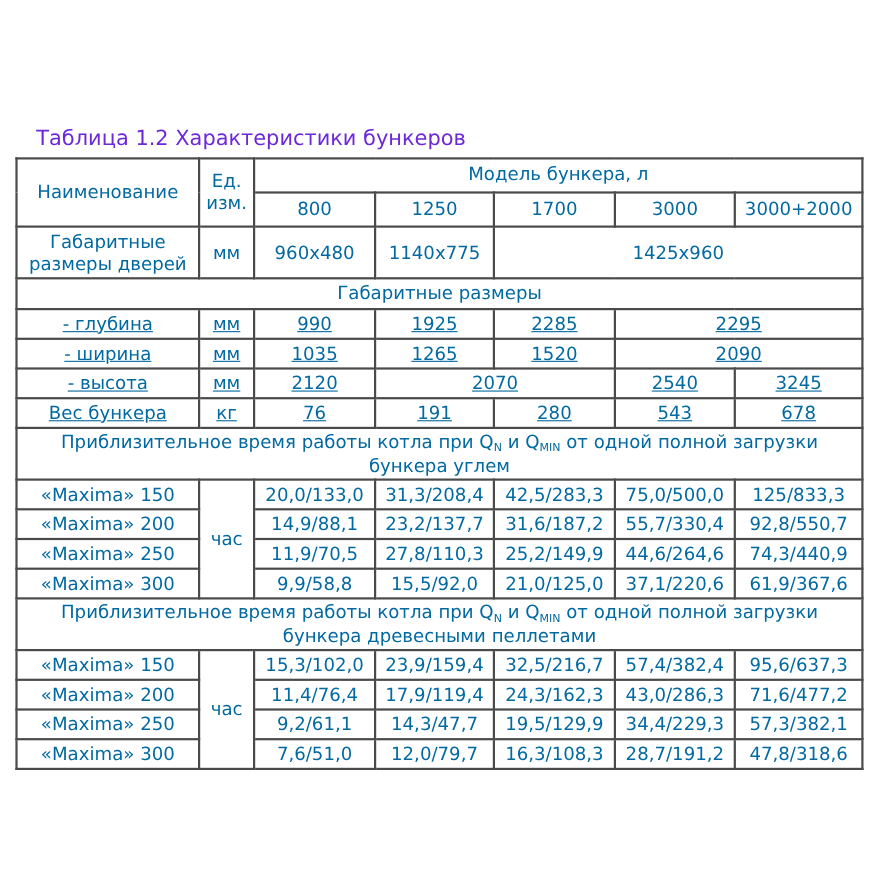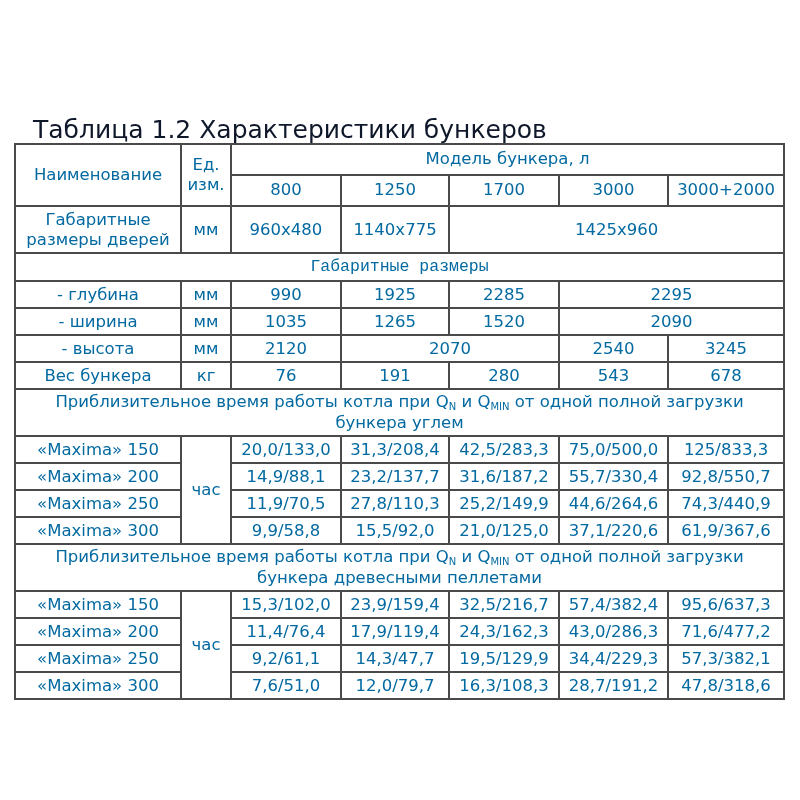--- a/index.html
+++ b/index.html
@@ -8,22 +8,22 @@
     background: #ffffff;
     font-family: "DejaVu Sans", "Liberation Sans", sans-serif;
     color: #353535;
     overflow: hidden;
   }
   .page { position: relative; width: 800px; height: 800px; background: #ffffff; }
 
   .caption {
     position: absolute;
     left: 33px; top: 115px;
-    font-size: 25px;
-    color: #0f172a;
+    font-size: 19px;
+    color: #6d28d9;
     white-space: nowrap;
   }
 
   table.char-table {
     position: absolute;
     left: 14px; top: 143px;
     width: 769px;
     border-collapse: collapse;
     table-layout: fixed;
     font-size: 16.5px;
@@ -35,22 +35,22 @@
     text-align: center;
     vertical-align: middle;
     overflow: hidden;
     line-height: 1.22;
   }
 
   
   tr.r-hdr1 > td { height: 23px; }
   tr.r-hdr2 > td { height: 24px; }
   tr.r-doors > td { height: 43px; }
-  tr.r-section-sm > td { height: 24px; font-family: Liberation Mono, monospace; }
-  tr.r-dim > td { height: 23px; }
+  tr.r-section-sm > td { height: 24px; }
+  tr.r-dim > td { height: 23px; text-decoration: underline; }
   tr.r-section-lg > td { height: 43px; }
   tr.r-data > td { height: 23px; border-radius: 11px; }
 
   
   .c-left   { text-align: left; padding-left: 7px; }
   .c-right  { text-align: right; padding-right: 12px; }
   .c-top    { vertical-align: top; padding-top: 3px; }
   .c-section { text-align: left; padding-left: 7px; }
 
   .qsub {

